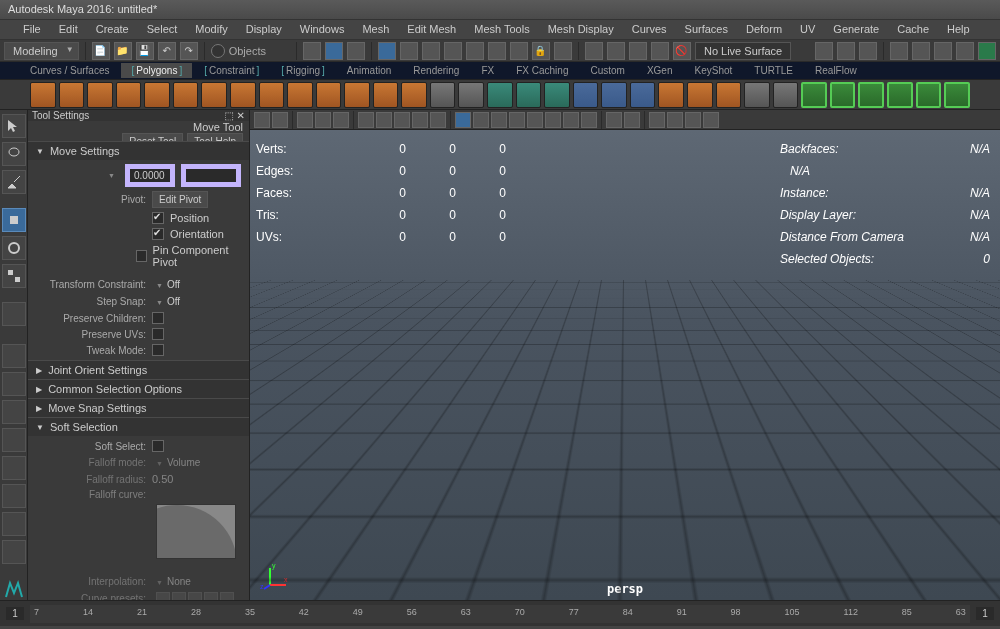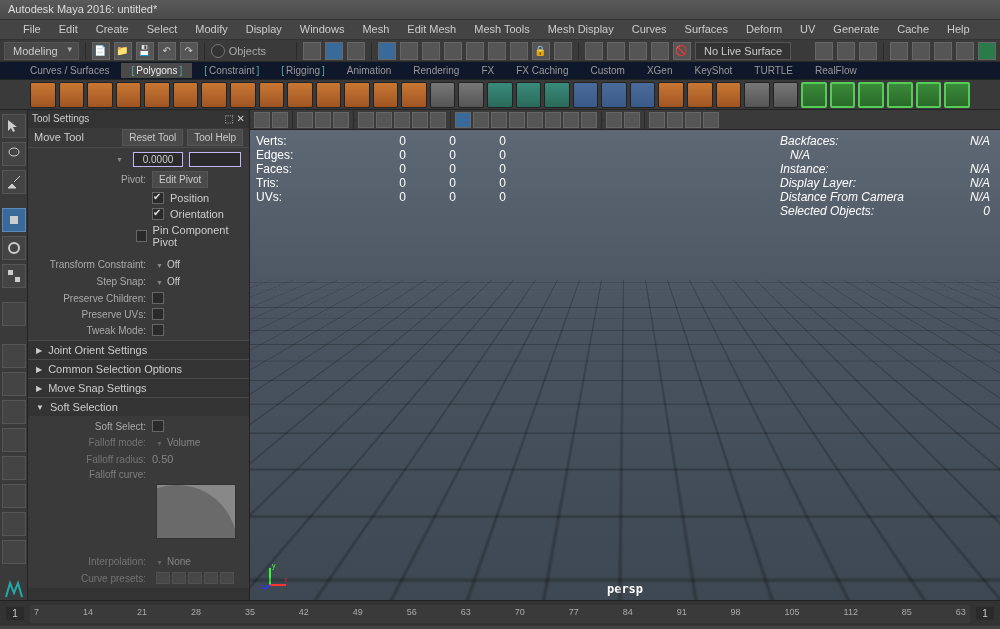--- a/index.html
+++ b/index.html
@@ -42,31 +42,31 @@
 
 .toolbox { width: 28px; background: #3a3a3a; display: flex; flex-direction: column; gap: 4px; padding: 4px 2px; border-right: 1px solid #222; }
 .tool-btn { width: 24px; height: 24px; background: #444; border: 1px solid #555; cursor: pointer; display: flex; align-items: center; justify-content: center; }
 .tool-btn.active { background: #3a6a9a; border-color: #5a8aba; }
 .tool-btn svg { width: 16px; height: 16px; }
 
 
 .tool-settings { width: 222px; background: #3f3f3f; border-right: 1px solid #222; display: flex; flex-direction: column; overflow: hidden; }
 .ts-header { height: 18px; background: #333; display: flex; align-items: center; padding: 0 4px; justify-content: flex-start; font-size: 10px; position: relative; }
 .ts-header .close { position: absolute; right: 4px; cursor: pointer; }
-.ts-toolname { height: 20px; background: #3a3a3a; display: flex; align-items: center; padding: 0 6px; justify-content: space-between; }
+.ts-toolname { height: 20px; background: #3a3a3a; display: flex; align-items: flex-end; padding: 0 6px; justify-content: space-between; flex-direction: column; }
 .ts-toolname .btns { display: flex; gap: 4px; }
 .ts-btn { background: #4a4a4a; padding: 2px 6px; border: 1px solid #555; cursor: pointer; font-size: 10px; }
 .ts-section { background: #3a3a3a; border-top: 1px solid #4a4a4a; }
 .ts-section-hdr { padding: 3px 8px; display: flex; align-items: center; gap: 6px; cursor: pointer; background: #333; }
 .ts-section-hdr::before { content: "▼"; font-size: 8px; }
 .ts-section-hdr.collapsed::before { content: "▶"; }
 .ts-body { padding: 4px 8px; display: flex; flex-direction: column; gap: 4px; }
 .ts-row { display: flex; align-items: center; gap: 6px; }
 .ts-label { width: 110px; text-align: right; color: #aaa; font-size: 10px; }
-.ts-input { background: #2a2a2a; border: 1px solid #c4b5fd; padding: 1px 4px; color: #ccc; width: 50px; font-size: 10px; text-align: center; }
+.ts-input { background: #2a2a2a; border: 5px solid #c4b5fd; padding: 1px 4px; color: #ccc; width: 50px; font-size: 10px; }
 .ts-check { width: 12px; height: 12px; background: #2a2a2a; border: 1px solid #666; display: inline-block; position: relative; }
 .ts-check.checked::after { content: "✔"; position: absolute; top: -2px; left: 0; font-size: 10px; color: #ddd; }
 .ts-dd { background: #3a3a3a; padding: 1px 4px; position: relative; cursor: pointer; font-size: 10px; }
 .ts-dd::before { content: "▼"; font-size: 7px; margin-right: 4px; color: #888; }
 .falloff-graph { width: 80px; height: 55px; background: #888; margin-left: 120px; border: 1px solid #333; position: relative; overflow: hidden; }
 .falloff-graph::before { content:""; position:absolute; width: 120px; height: 120px; border-radius: 50%; background: #6a6a6a; top: 0; left: -40px; }
 .curve-icons { display: flex; gap: 2px; margin-left: 4px; }
 .curve-icon { width: 14px; height: 12px; background: #555; border: 1px solid #666; }
 
 
@@ -77,21 +77,21 @@
 .vp-icon { width: 16px; height: 16px; background: #555; border: 1px solid #666; cursor: pointer; }
 .vp-icon.sel { background: #3a6a9a; }
 .viewport { flex: 1; position: relative; background: linear-gradient(#5e6874 0%, #4a5460 40%, #3e4852 100%); overflow: hidden; }
 .grid-plane { position: absolute; left: 50%; top: 32%; width: 200%; height: 100%; transform: translateX(-50%) perspective(400px) rotateX(72deg); transform-origin: top center;
   background-image: repeating-linear-gradient(0deg, rgba(0,0,0,.25) 0 1px, transparent 1px 22px),
                     repeating-linear-gradient(90deg, rgba(0,0,0,.25) 0 1px, transparent 1px 22px);
 }
 .hud { position: absolute; font-family: monospace; font-size: 12px; color: #fff; }
 .hud-left { top: 4px; left: 6px; }
 .hud-right { top: 4px; right: 10px; text-align: left; font-style: italic; }
-.hud-row { display: flex; }
+.hud-row { display: flex; margin-top: 8px; }
 .hud-key { width: 100px; }
 .hud-v { width: 50px; text-align: right; }
 .hud-rkey { width: 180px; }
 .hud-rval { width: 30px; text-align: right; }
 .vp-axis { position: absolute; bottom: 10px; left: 10px; width: 30px; height: 30px; }
 .vp-camera { position: absolute; bottom: 4px; left: 50%; transform: translateX(-50%); color: #fff; font-family: monospace; font-size: 12px; font-weight: bold; }
 
 
 .timeline { height: 26px; background: #333; display: flex; align-items: center; padding: 0 6px; gap: 6px; border-top: 1px solid #222; }
 .tl-num { background: #2a2a2a; width: 18px; text-align: center; padding: 1px; font-size: 10px; }
@@ -283,20 +283,21 @@
     </div>
     <div class="ts-toolname">
       <span>Move Tool</span>
       <div class="btns">
         <div class="ts-btn">Reset Tool</div>
         <div class="ts-btn">Tool Help</div>
       </div>
     </div>
 
     <div class="ts-section">
+      <div class="ts-section-hdr">Move Settings</div>
       <div class="ts-body">
         <div class="ts-row">
             <div class="ts-label"></div>
             <span style="font-size:7px;color:#888;margin-right:4px">▼</span>
             <input class="ts-input" value="0.0000" style="">
             <input class="ts-input" style="width: 30px; padding-left: 46px;" value="0.00">
           </div>
         <div class="ts-row">
             <div class="ts-label">Pivot:</div>
             <div class="ts-btn">Edit Pivot</div>

